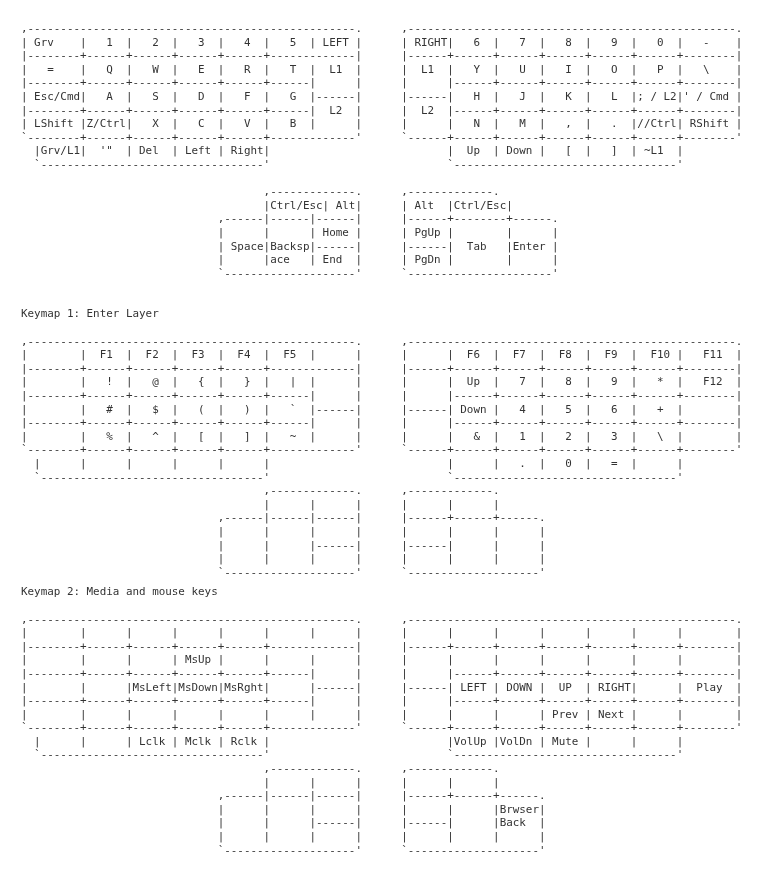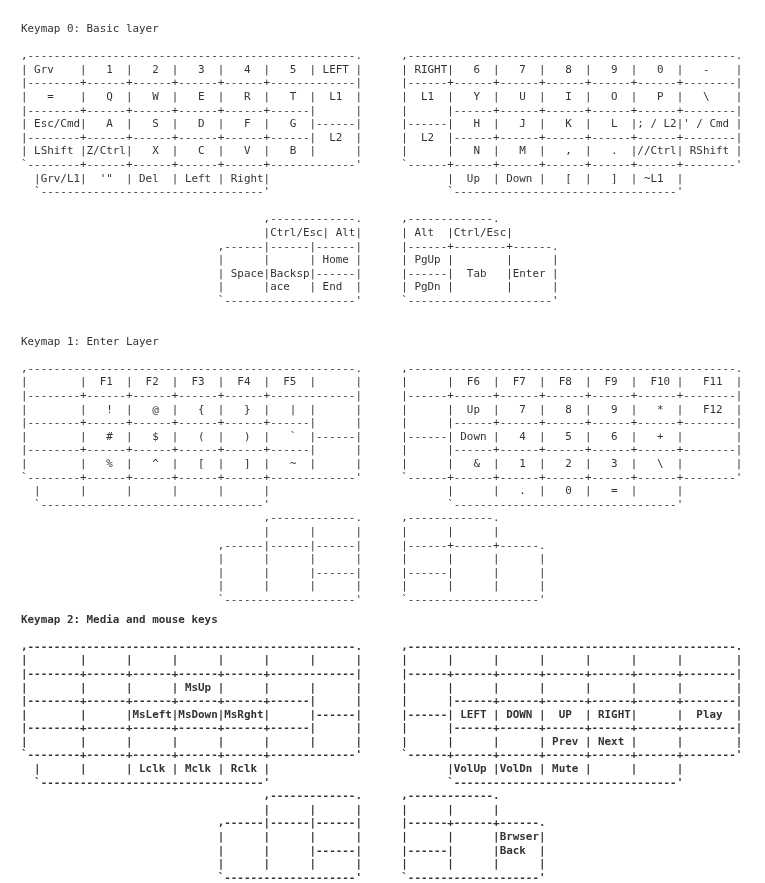--- a/index.html
+++ b/index.html
@@ -29,29 +29,28 @@
   }
   pre.ascii-art {
     margin: 0;
     font-family: inherit;
     font-size: 10.9px;
     line-height: 13.6px;
     white-space: pre;
   }
   .sec0 { margin-bottom: 27.2px; }
   .sec1 { margin-bottom: 6px; }
-  .sec2 { margin-bottom: 6px; font-weight: bold; }
+  .sec2 { margin-bottom: 6px; }
 </style>
 </head>
 <body>
 
 <div class="page">
 
   <div class="keymap-section sec0">
-    <div class="section-title">Keymap 0: Basic layer</div>
     <pre class="ascii-art">,--------------------------------------------------.      ,--------------------------------------------------.
 | Grv    |   1  |   2  |   3  |   4  |   5  | LEFT |      | RIGHT|   6  |   7  |   8  |   9  |   0  |   -    |
 |--------+------+------+------+------+-------------|      |------+------+------+------+------+------+--------|
 |   =    |   Q  |   W  |   E  |   R  |   T  |  L1  |      |  L1  |   Y  |   U  |   I  |   O  |   P  |   \    |
 |--------+------+------+------+------+------|      |      |      |------+------+------+------+------+--------|
 | Esc/Cmd|   A  |   S  |   D  |   F  |   G  |------|      |------|   H  |   J  |   K  |   L  |; / L2|' / Cmd |
 |--------+------+------+------+------+------|  L2  |      |  L2  |------+------+------+------+------+--------|
 | LShift |Z/Ctrl|   X  |   C  |   V  |   B  |      |      |      |   N  |   M  |   ,  |   .  |//Ctrl| RShift |
 `--------+------+------+------+------+-------------'      `------+------+------+------+------+------+--------'
   |Grv/L1|  '"  | Del  | Left | Right|                           |  Up  | Down |   [  |   ]  | ~L1  |

